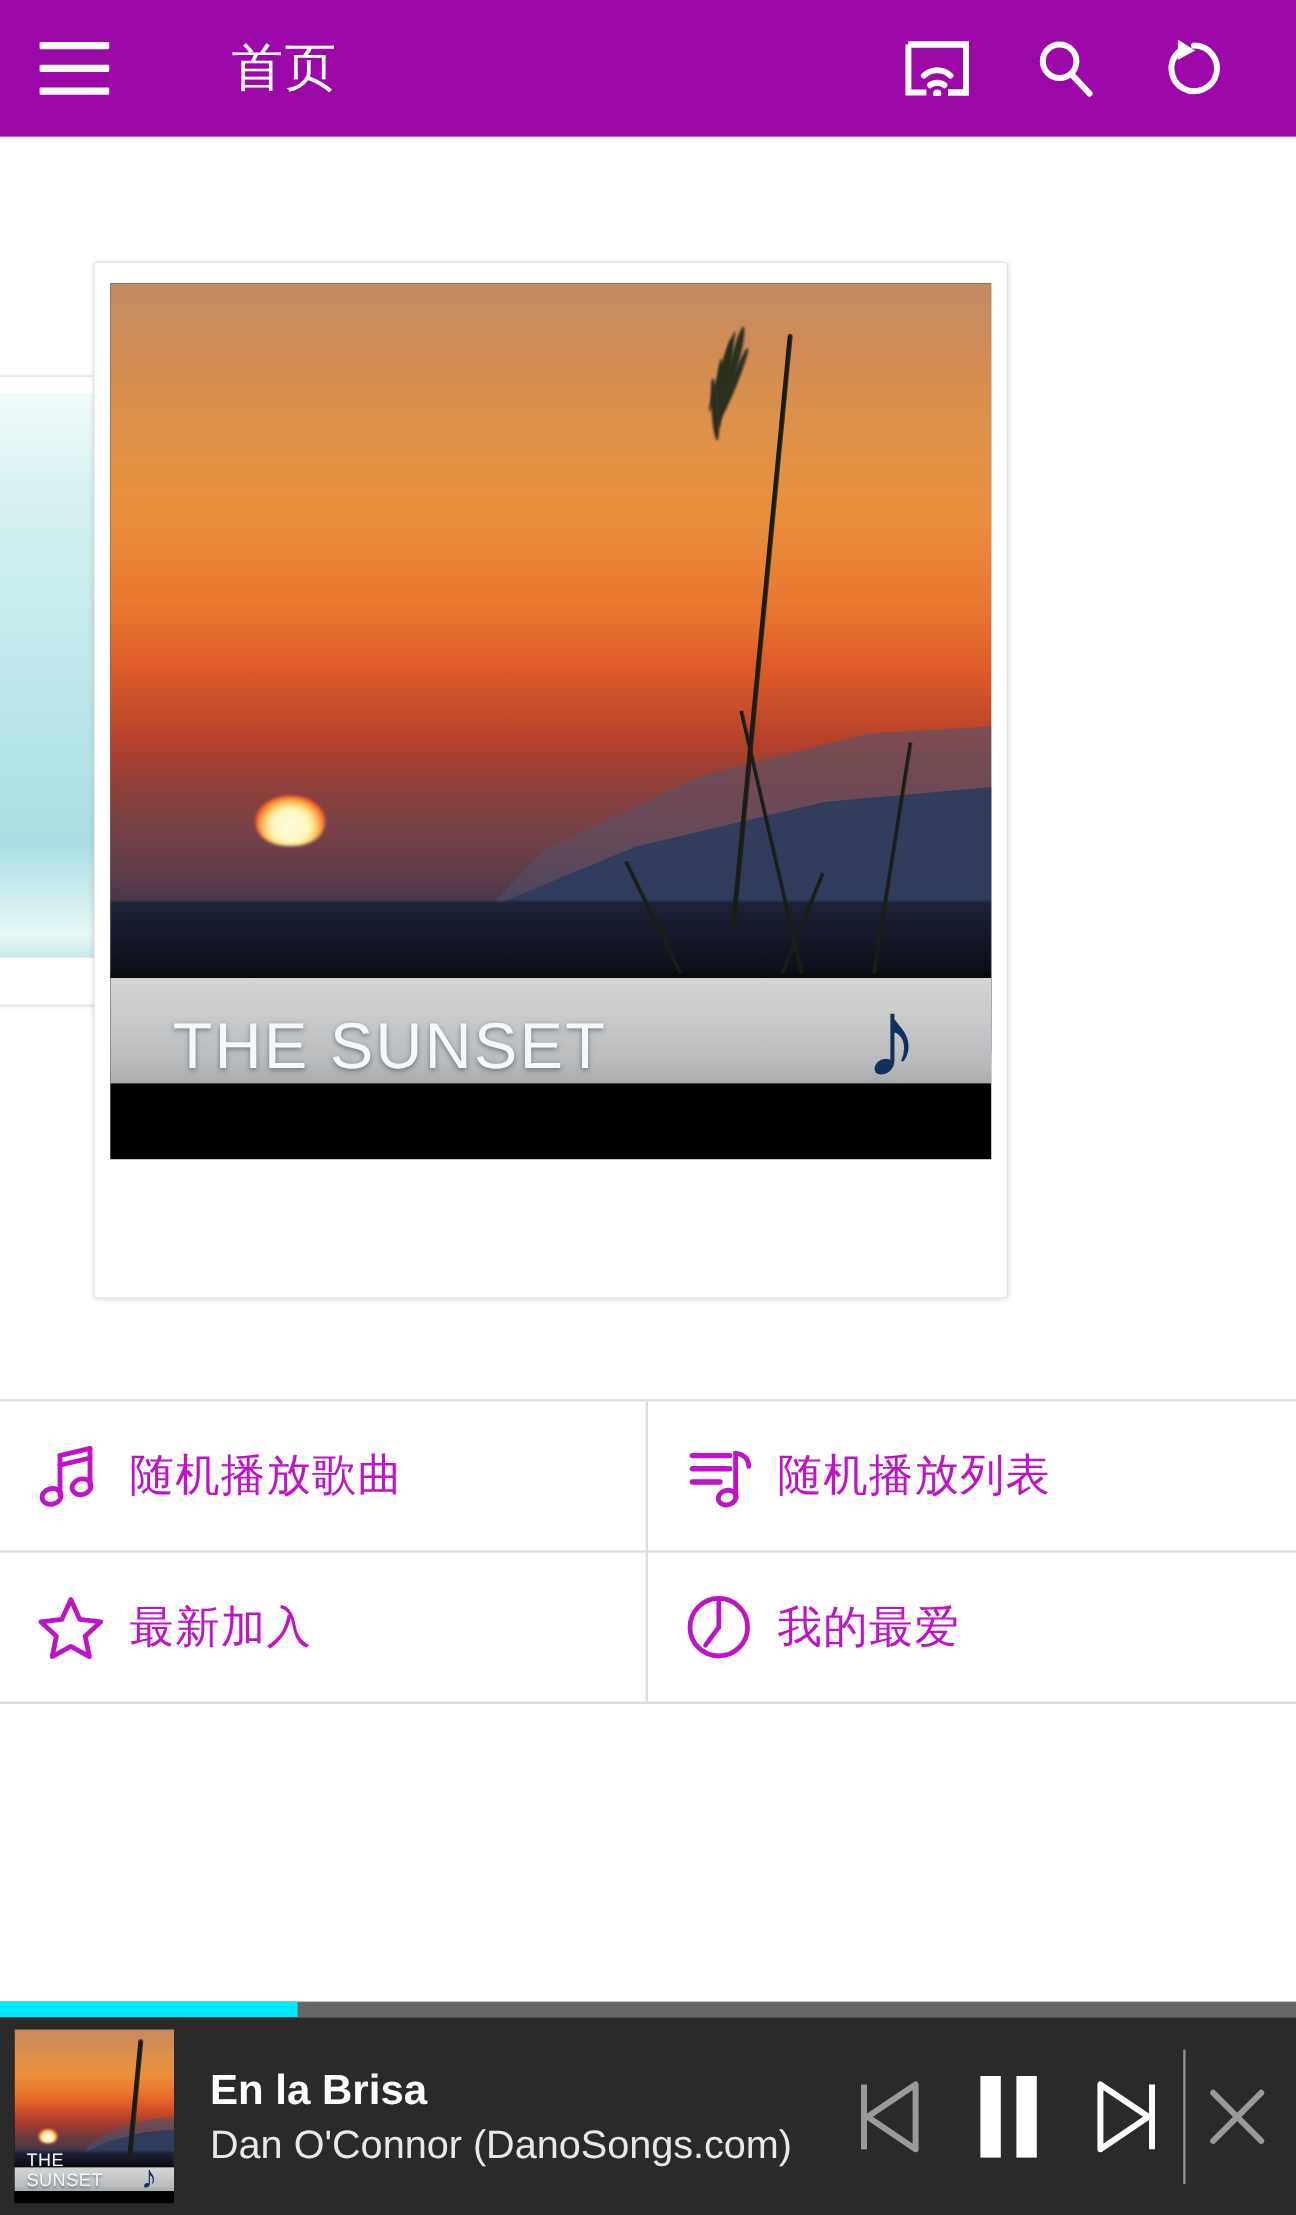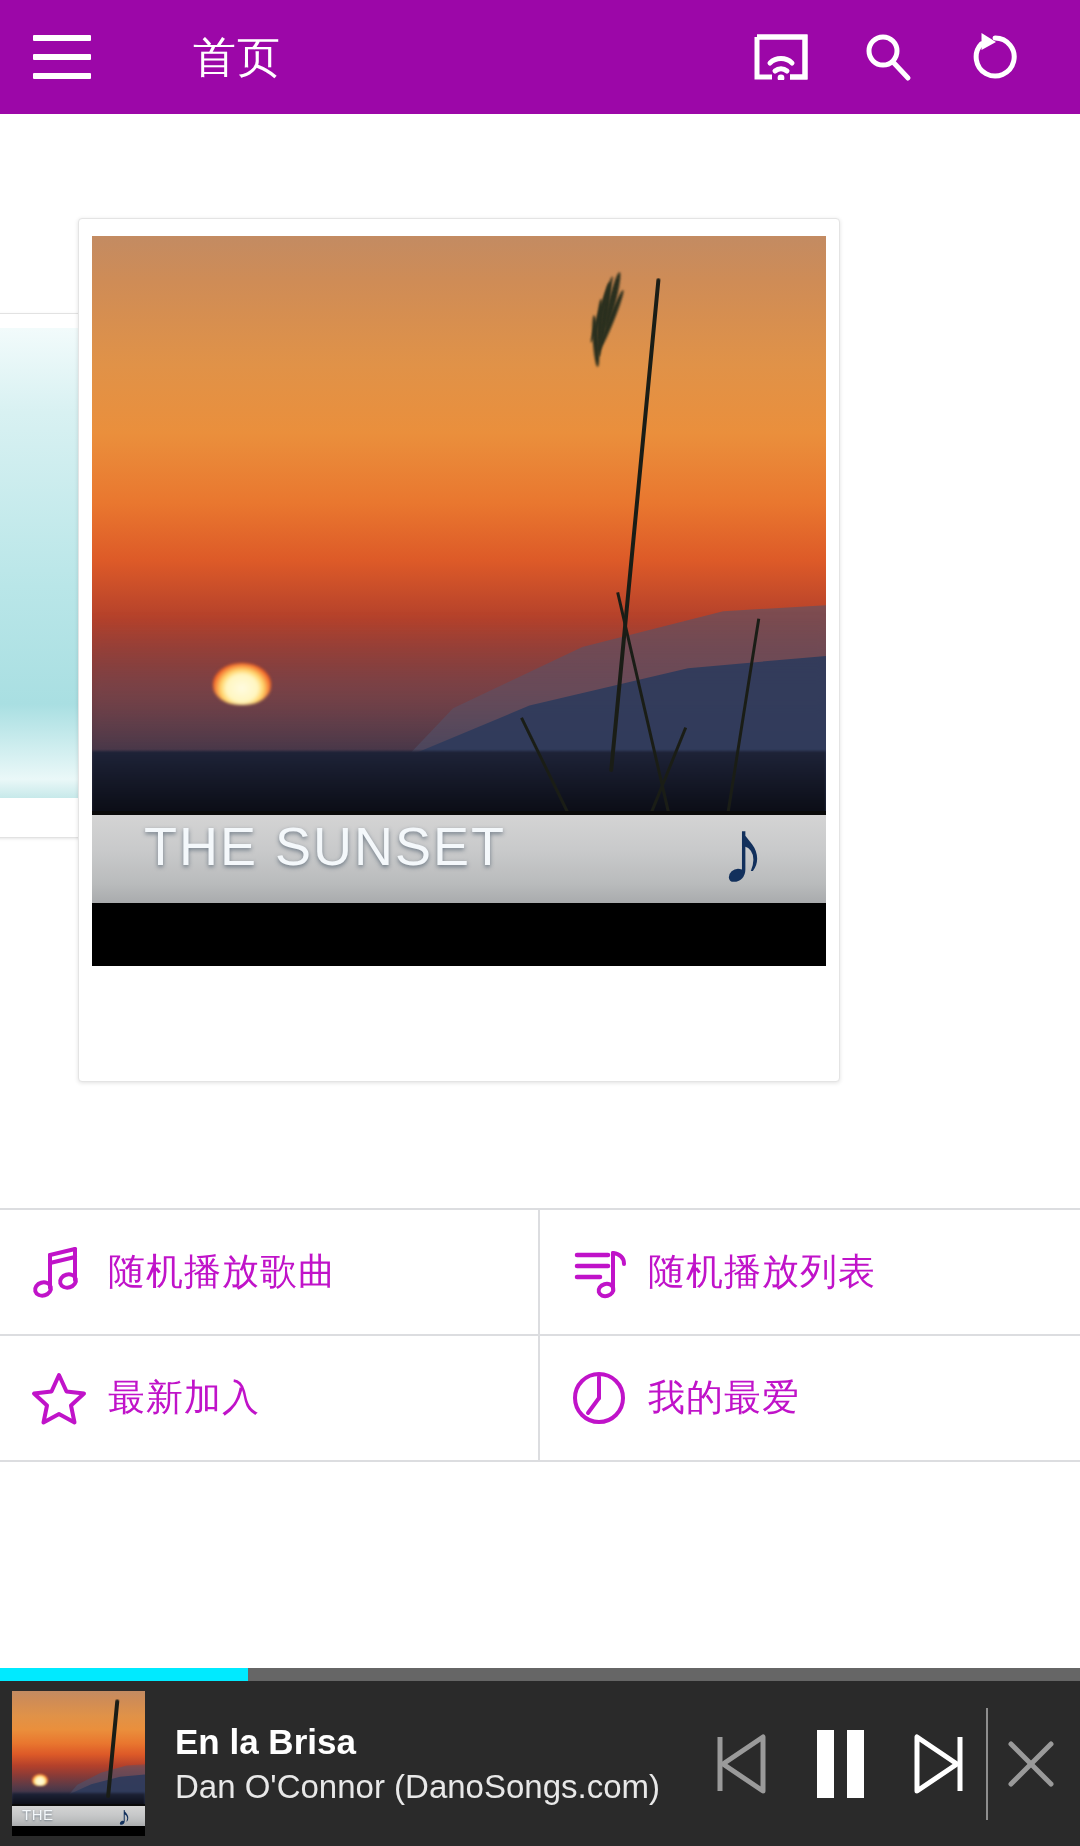--- a/index.html
+++ b/index.html
@@ -172,21 +172,21 @@
   .reed-c { left: 86%; top: 52%; width: 3px; height: 30%; transform: rotate(9deg); filter: blur(0.5px); }
   .reed-d { left: 67%; top: 64%; width: 3px; height: 20%; transform: rotate(-26deg); filter: blur(0.5px); }
   .reed-e { left: 74%; top: 66%; width: 3px; height: 18%; transform: rotate(22deg); filter: blur(0.5px); }
 
   .art-banner {
     position: absolute;
     left: 0; bottom: 8.6%;
     width: 100%; height: 12.6%;
     background: linear-gradient(180deg,#d4d4d4 0%, #c8c9ca 42%, #b9bbbc 78%, #a9abad 100%);
     border-top: 4px solid #0a0a0a;
-    display: flex; align-items: flex-start;
+    display: flex; align-items: flex-end;
   }
   .art-banner-text {
     margin-left: 52px;
     color: #f4f8fb;
     font-size: 54px;
     font-weight: 400;
     letter-spacing: 2px;
     text-shadow: 0 2px 4px rgba(40,60,80,0.55);
     font-family: "Liberation Sans", sans-serif;
   }
@@ -209,21 +209,21 @@
     width: 762px;
     text-align: center;
     color: #000000;
     font-size: 39px;
     font-weight: bold;
   }
 
   
   .grid-menu {
     position: absolute;
-    left: 0; top: 1208px;
+    left: 0; top: 1166px;
     width: 1080px; height: 253px;
     border-top: 2px solid #dcdde0;
     display: flex; flex-wrap: wrap;
   }
   .grid-cell {
     width: 540px; height: 126px;
     display: flex; align-items: center;
     border-right: 2px solid #dcdde0;
     border-bottom: 2px solid #dcdde0;
     background: #ffffff;

